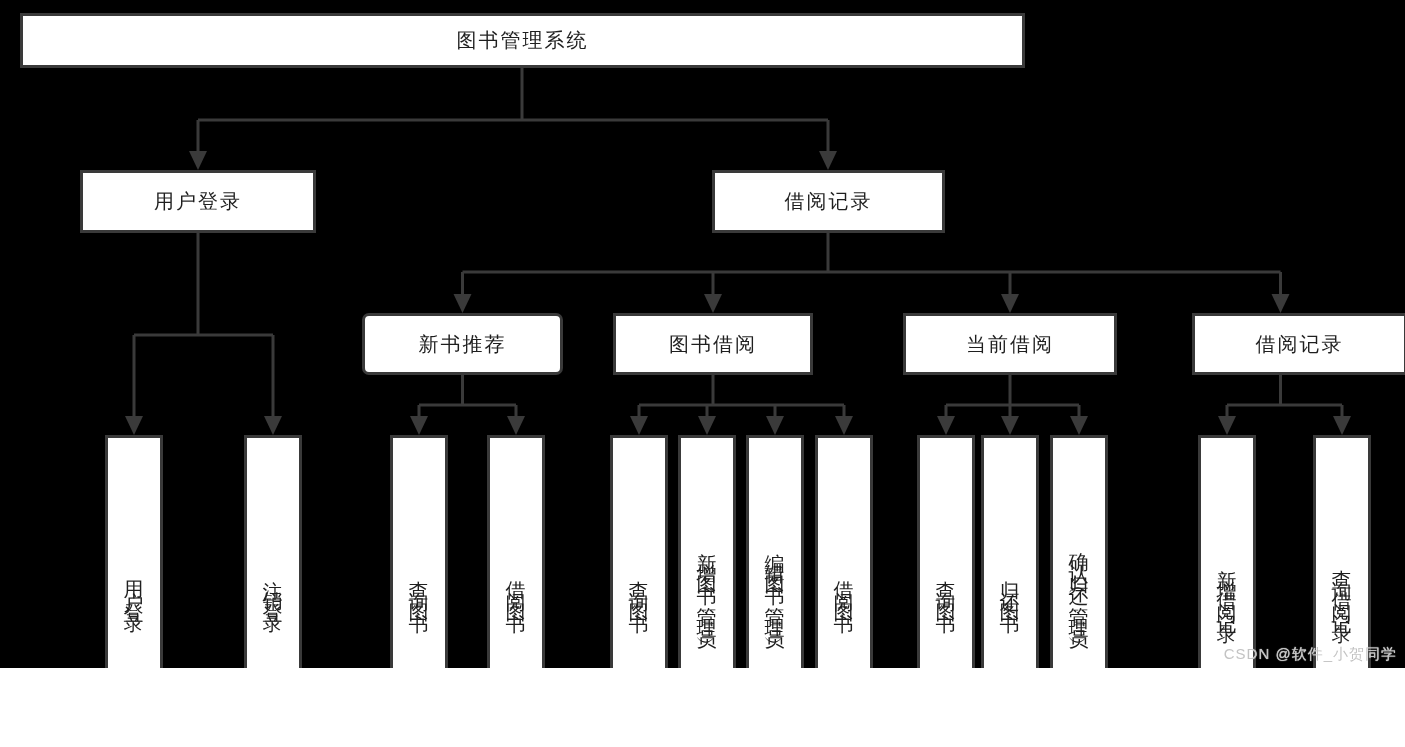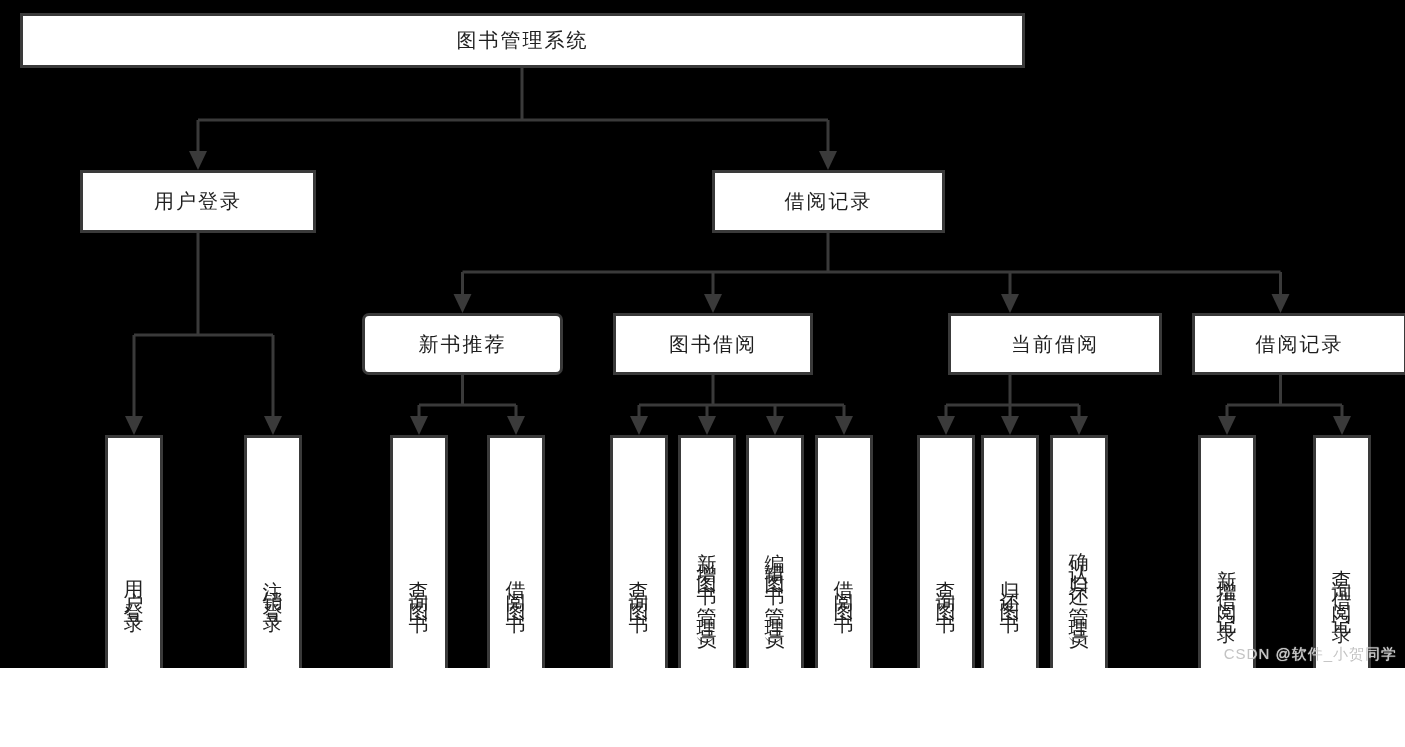--- a/index.html
+++ b/index.html
@@ -114,21 +114,21 @@
   <div class="node hbox" style="left:712px;top:170px;width:233px;height:63px;">
     <span>借阅记录</span>
   </div>
 
   <div class="node hbox" style="left:362px;top:313px;width:201px;height:62px;border-radius:7px;">
     <span>新书推荐</span>
   </div>
   <div class="node hbox" style="left:613px;top:313px;width:200px;height:62px;">
     <span>图书借阅</span>
   </div>
-  <div class="node hbox" style="left:948px;top:313px;width:214px;height:62px;">
+  <div class="node hbox" style="left:903px;top:313px;width:214px;height:62px;">
     <span>当前借阅</span>
   </div>
   <div class="node hbox" style="left:1173px;top:313px;width:215px;height:62px;margin-left:19px;">
     <span>借阅记录</span>
   </div>
 
   <div class="node vbox" style="left:105px;top:435px;width:58px;height:303px;">
     <span class="vtext">用户登录</span>
   </div>
   <div class="node vbox" style="left:244px;top:435px;width:58px;height:303px;">

